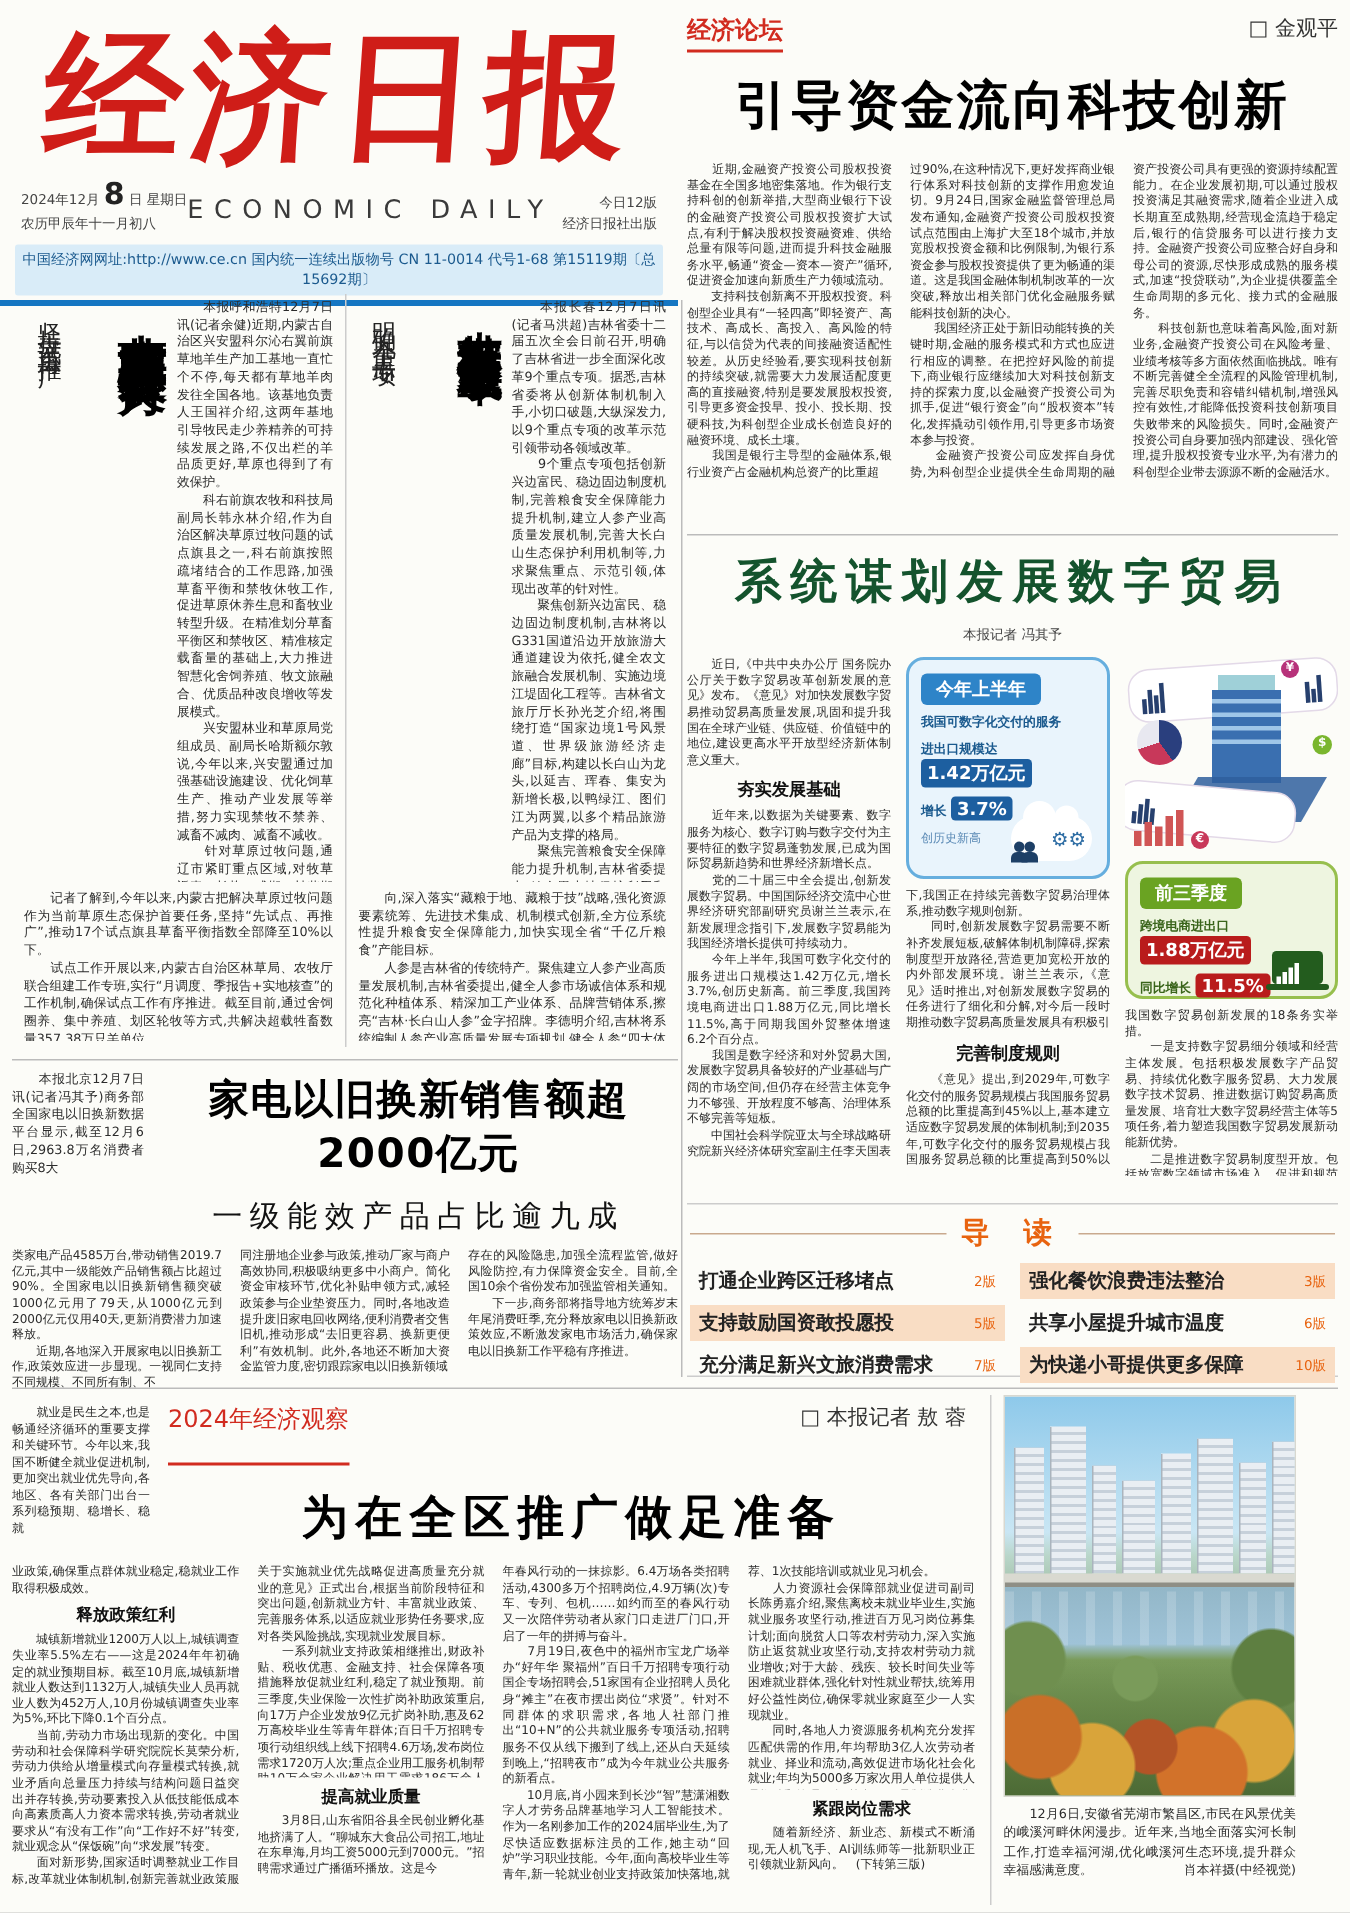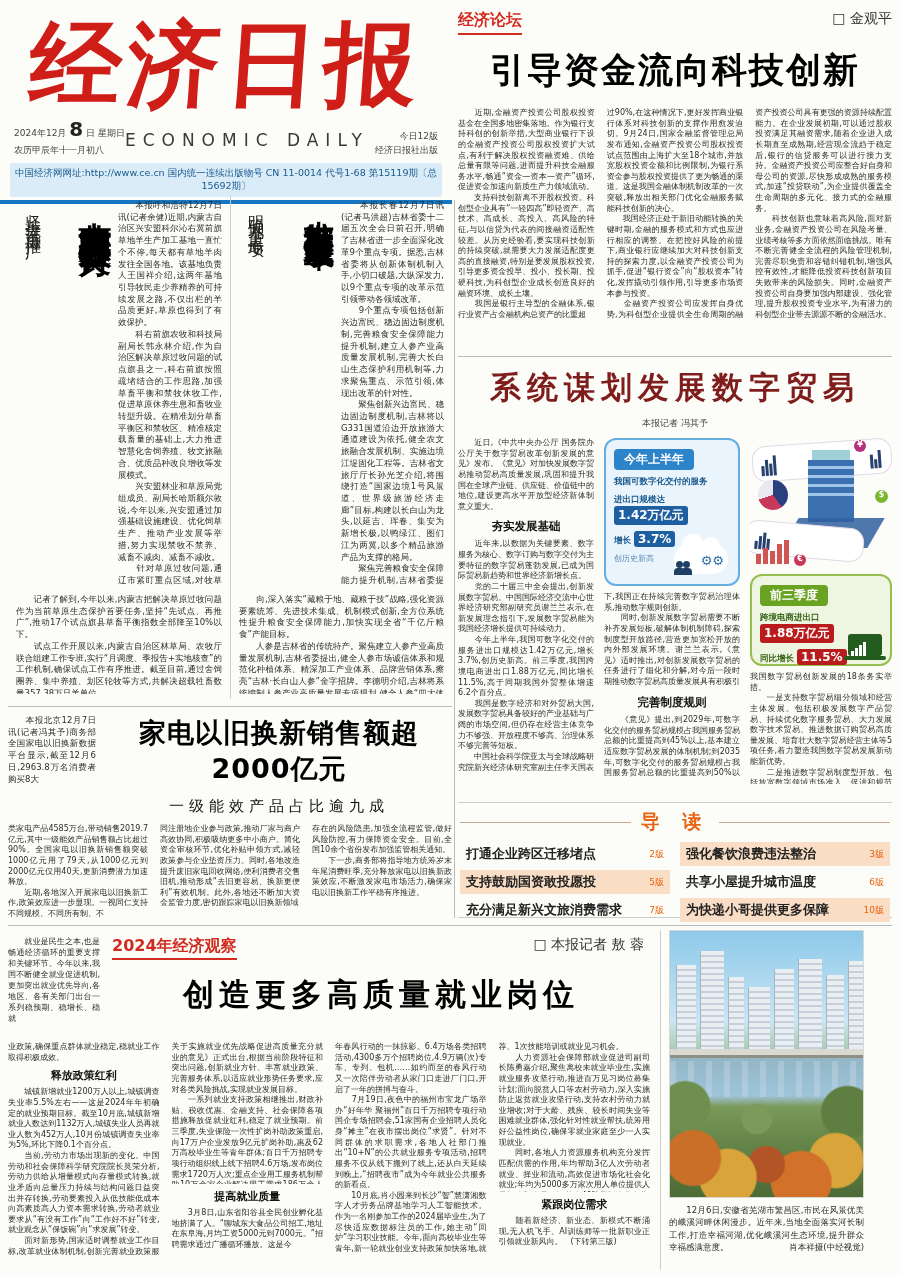--- a/index.html
+++ b/index.html
@@ -49,28 +49,28 @@
   .vhl.b { font-size:30px; line-height:1.05; }
   .vart-body { flex:1; padding-top:4px; }
   .vart-cont { margin-top:6px; height:100px; }
 
   
   .appl { position:absolute; left:8px; top:706px; width:444px; height:216px; border-top:1px solid #bbb; padding-top:8px; }
   .appl-top { display:flex; }
   .appl-intro { width:88px; height:92px; }
   .appl-hlbox { flex:1; padding-left:10px; }
   .appl-hl { text-align:center; font-size:27px; font-weight:900; color:#000; letter-spacing:1px; }
-  .appl-sub { text-align:center; font-family:"DejaVu Serif","Liberation Serif",serif; font-size:15px; letter-spacing:5px; color:#111; margin-top:10px; }
+  .appl-sub { text-align:center; font-family:"DejaVu Serif","Liberation Serif",serif; font-size:20px; letter-spacing:5px; color:#111; margin-top:10px; }
   .appl-cols { display:flex; gap:12px; margin-top:8px; height:100px; }
   .appl-cols .txt { flex:1; font-size:8px; line-height:1.33; }
 
   
   .digi { position:absolute; left:458px; top:356px; width:434px; height:442px; border-top:1px solid #bbb; padding-top:10px; }
   .digi-hl { text-align:center; font-family:"DejaVu Serif","Liberation Serif",serif; font-weight:900;
-    font-size:31px; letter-spacing:6px; color:#7f1d1d; }
+    font-size:31px; letter-spacing:6px; color:#14532d; }
   .digi-by { text-align:center; font-size:9px; color:#444; margin:8px 0 8px 0; }
   .digi-body { display:flex; gap:10px; height:348px; }
   .digi-c1 { width:136px; }
   .digi-c2 { width:136px; }
   .digi-c3 { flex:1; }
   .digi-c1 .txt, .digi-c2 .txt, .digi-c3 .txt { font-size:8px; line-height:1.33; }
 
   .card { border-radius:12px; padding:8px; position:relative; }
   .card-blue { background:#e9f4fc; border:2px solid #66aede; height:148px; margin-bottom:6px; }
   .card-green { background:#eef5e0; border:2px solid #97bf4e; height:92px; margin-bottom:6px; }
@@ -119,21 +119,21 @@
   .gitem { display:flex; align-items:center; font-size:13px; font-weight:bold; color:#222; padding:3px 6px; }
   .gitem.hl { background:#f9ddc4; }
   .gpage { margin-left:auto; font-size:9px; font-weight:normal; color:#e8630f; }
 
   
   .emp { position:absolute; left:8px; top:930px; width:642px; height:340px; padding-top:6px; }
   .emp-top { display:flex; }
   .emp-intro { width:92px; height:96px; font-size:8px; }
   .emp-headarea { flex:1; padding-left:12px; }
   .emp-labelrow { display:flex; align-items:flex-start; }
-  .emp-label { color:#d12b1f; font-weight:bold; font-size:16px; border-bottom:2px solid #d12b1f; padding-bottom:1px; }
+  .emp-label { color:#d12b1f; font-weight:normal; font-size:16px; border-bottom:2px solid #d12b1f; padding-bottom:18px; }
   .emp-by { margin-left:auto; padding-right:6px; }
   .emp-hl { text-align:center; font-size:31px; font-weight:900; letter-spacing:5px; color:#000; margin-top:14px; }
   .emp-cols { display:flex; gap:12px; margin-top:10px; height:212px; }
   .emp-cols .col { flex:1; }
   .emp-cols .txt { font-size:8px; line-height:1.33; }
   .emp-cols .sub { font-size:11px; margin:5px 0 4px 0; }
 
   
   .photo { position:absolute; left:660px; top:930px; width:204px; height:340px; border-left:1px solid #ccc; padding-left:8px; }
   .pic { position:relative; width:100%; height:268px; overflow:hidden; border:1px solid #d8d8d0;
@@ -371,21 +371,21 @@
   </div>
 
   <div class="emp">
     <div class="emp-top">
       <div class="emp-intro txt">　　就业是民生之本,也是畅通经济循环的重要支撑和关键环节。今年以来,我国不断健全就业促进机制,更加突出就业优先导向,各地区、各有关部门出台一系列稳预期、稳增长、稳就</div>
       <div class="emp-headarea">
         <div class="emp-labelrow">
           <span class="emp-label">2024年经济观察</span>
           <span class="byline emp-by">□  本报记者  敖 蓉</span>
         </div>
-        <div class="emp-hl">创造更多高质量就业岗位</div>
+        <div class="emp-hl">为在全区推广做足准备</div>
       </div>
     </div>
     <div class="emp-cols">
       <div class="col">
         <div class="txt">业政策,确保重点群体就业稳定,稳就业工作取得积极成效。</div>
         <div class="sub">释放政策红利</div>
         <div class="txt" style="height:168px">　　城镇新增就业1200万人以上,城镇调查失业率5.5%左右——这是2024年年初确定的就业预期目标。截至10月底,城镇新增就业人数达到1132万人,城镇失业人员再就业人数为452万人,10月份城镇调查失业率为5%,环比下降0.1个百分点。
 　　当前,劳动力市场出现新的变化。中国劳动和社会保障科学研究院院长莫荣分析,劳动力供给从增量模式向存量模式转换,就业矛盾向总量压力持续与结构问题日益突出并存转换,劳动要素投入从低技能低成本向高素质高人力资本需求转换,劳动者就业要求从“有没有工作”向“工作好不好”转变,就业观念从“保饭碗”向“求发展”转变。
 　　面对新形势,国家适时调整就业工作目标,改革就业体制机制,创新完善就业政策服务。今年9月份,《中共中央 国务院</div>
       </div>

